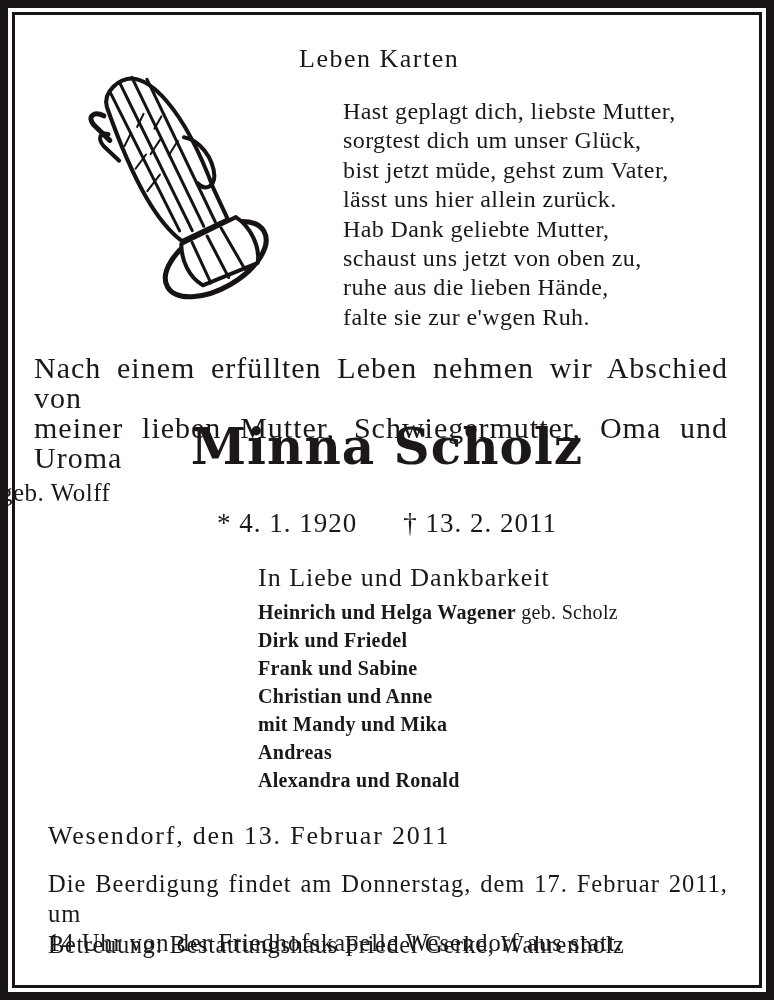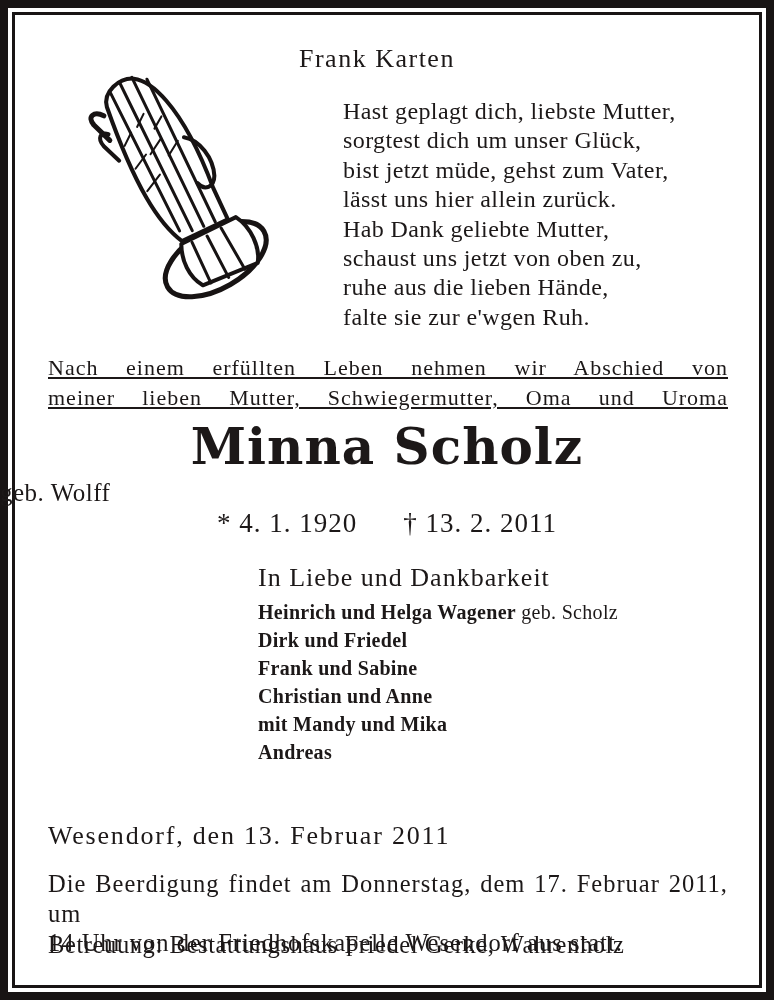--- a/index.html
+++ b/index.html
@@ -5,21 +5,21 @@
   html,body{margin:0;padding:0;background:#ffffff;}
   body{width:774px;height:1000px;position:relative;overflow:hidden;
        font-family:"Liberation Serif", serif;color:#1c1818;}
   .page{position:absolute;inset:0;background:#ffffff;}
   .outer-frame{position:absolute;inset:0;border:8px solid #181414;box-sizing:border-box;}
   .inner-frame{position:absolute;inset:12px;border:3px solid #181414;box-sizing:border-box;}
   .hands{position:absolute;left:82px;top:55px;width:186px;height:258px;overflow:visible;}
   .statt{position:absolute;left:299px;top:44px;font-size:26px;letter-spacing:1.5px;white-space:nowrap;}
   .poem{position:absolute;left:343px;top:97px;font-size:24px;line-height:29.4px;letter-spacing:0.4px;}
   .poem div{white-space:nowrap;}
-  .intro{position:absolute;left:48px;right:46px;top:353px;font-size:22px;line-height:30px;letter-spacing:1px;text-decoration:underline;}
+  .intro{position:absolute;left:34px;right:46px;top:353px;font-size:30px;line-height:30px;letter-spacing:1px;}
   .jline{text-align:justify;text-align-last:justify;width:100%;}
   .nline{text-align:left;}
   .name{position:absolute;left:0;right:0;top:421px;margin:0;text-align:center;
         font-family:"DejaVu Serif", serif;font-weight:bold;font-size:50px;line-height:52px;letter-spacing:1px;}
   .maiden{position:absolute;left:0;right:0;top:479px;text-align:left;font-size:25px;letter-spacing:0.5px;}
   .dates{position:absolute;left:0;right:0;top:508px;display:flex;justify-content:center;gap:46px;
          font-size:27px;letter-spacing:1px;}
   .liebe{position:absolute;left:258px;top:563px;font-size:26px;letter-spacing:1px;white-space:nowrap;}
   .family{position:absolute;left:258px;top:598px;font-size:20px;line-height:28px;letter-spacing:0.3px;}
   .family .frow{white-space:nowrap;}
@@ -54,21 +54,21 @@
       <path d="M100,70 L112,63" stroke-width="2"></path>
       <path d="M99,100 L114,92" stroke-width="2"></path>
       <path d="M121,92 C133,102 136,124 128,140 C122,150 112,148 110,138" stroke-width="4"></path>
       <path d="M66,182 C58,196 56,214 64,228 L122,236 C132,224 134,202 126,186 Z" stroke-width="4" fill="#ffffff"></path>
       <path d="M76,186 L72,230" stroke-width="3"></path>
       <path d="M92,188 L90,234" stroke-width="3"></path>
       <path d="M108,188 L108,235" stroke-width="3"></path>
     </g>
   </svg>
 
-  <div class="statt">Frank Karten</div>
+  <div class="statt">Leben Karten</div>
 
   <div class="poem">
     <div>Hast geplagt dich, liebste Mutter,</div>
     <div>sorgtest dich um unser Glück,</div>
     <div>bist jetzt müde, gehst zum Vater,</div>
     <div>lässt uns hier allein zurück.</div>
     <div>Hab Dank geliebte Mutter,</div>
     <div>schaust uns jetzt von oben zu,</div>
     <div>ruhe aus die lieben Hände,</div>
     <div>falte sie zur e'wgen Ruh.</div>
@@ -101,20 +101,23 @@
     </div>
     <div class="frow">
       <span class="fb">Christian und Anne</span><span class="fr"></span>
     </div>
     <div class="frow">
       <span class="fb">mit Mandy und Mika</span><span class="fr"></span>
     </div>
     <div class="frow">
       <span class="fb">Andreas</span><span class="fr"></span>
     </div>
+    <div class="frow">
+      <span class="fb">Alexandra und Ronald</span><span class="fr"></span>
+    </div>
   </div>
 
   <div class="placedate">Wesendorf, den 13. Februar 2011</div>
 
   <div class="funeral">
     <div class="jline">Die Beerdigung findet am Donnerstag, dem 17. Februar 2011, um</div>
     <div class="nline">14 Uhr von der Friedhofskapelle Wesendorf aus statt.</div>
   </div>
 
   <div class="care">Betreuung: Bestattungshaus Friedel Gerke, Wahrenholz</div>

